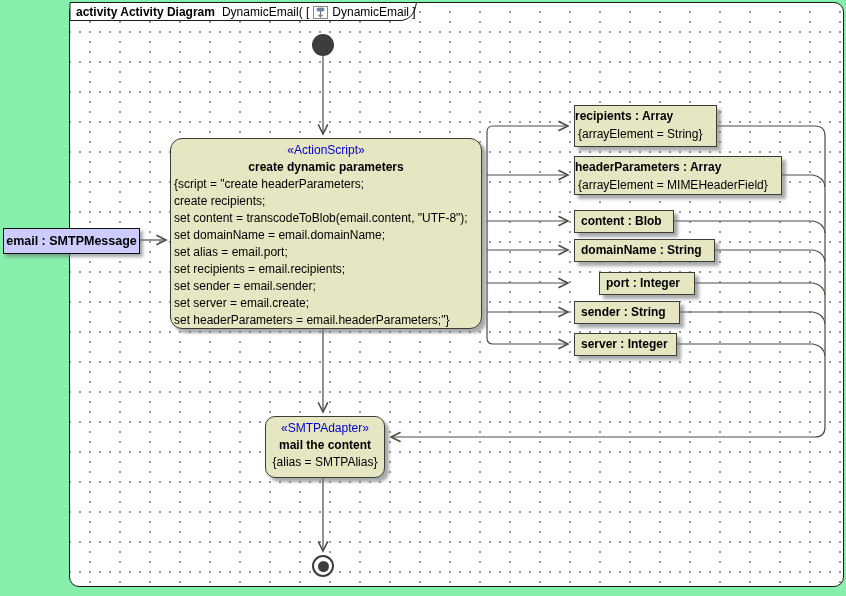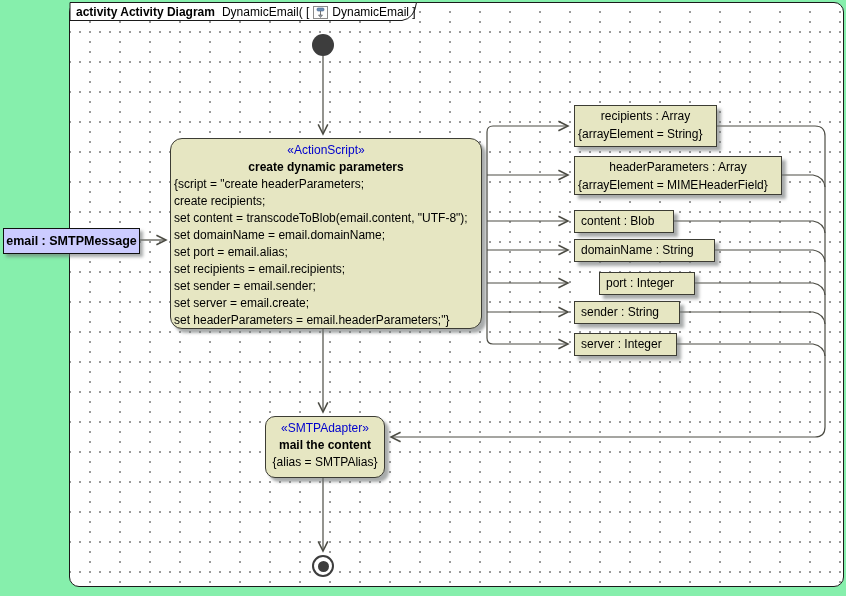--- a/index.html
+++ b/index.html
@@ -27,23 +27,23 @@
   .heading b{margin-right:3px;}
   .node{
     position:absolute; background:#e6e6c2; border:1px solid #3c3c34;
     box-shadow:4px 4px 3px rgba(110,115,115,0.6);
     font-size:12px; line-height:17px;
   }
   .rounded{border-radius:12px;}
   .stereotype{color:#0000cd; text-align:center;}
   .node-name{font-weight:bold; text-align:center;}
   .script{padding:0 3px; white-space:nowrap;}
-  .pin-title{font-weight:normal; text-align:center; line-height:20px;}
+  .pin-title{font-weight:bold; text-align:left; line-height:20px;}
   .pin-constraint{padding-left:3px; line-height:17px;}
-  .pin-single{display:flex; align-items:center; padding-left:6px; font-weight:normal;}
+  .pin-single{display:flex; align-items:center; padding-left:6px; font-weight:bold;}
   .obj-pin{
     position:absolute; left:3px; top:228px; width:135px; height:24px;
     background:#ccccff; border:1px solid #101010;
     box-shadow:3px 3px 3px rgba(110,115,115,0.6);
     font-weight:bold; font-size:12.5px; display:flex; align-items:center; justify-content:center;
   }
   .initial-node{
     position:absolute; left:312px; top:34px; width:22px; height:22px;
     border-radius:50%; background:#3d3d3d;
   }
@@ -120,21 +120,21 @@
 
   <div class="initial-node"></div>
 
   <div class="node rounded" style="left:170px; top:138px; width:310px; height:186px; padding-top:3px;">
     <div class="stereotype">«ActionScript»</div>
     <div class="node-name">create dynamic parameters</div>
     <div class="script">{script = "create headerParameters;</div>
     <div class="script">create recipients;</div>
     <div class="script">set content = transcodeToBlob(email.content, "UTF-8");</div>
     <div class="script">set domainName = email.domainName;</div>
-    <div class="script">set port = email.alias;</div>
+    <div class="script">set alias = email.port;</div>
     <div class="script">set recipients = email.recipients;</div>
     <div class="script">set sender = email.sender;</div>
     <div class="script">set server = email.create;</div>
     <div class="script">set headerParameters = email.headerParameters;"}</div>
   </div>
 
   <div class="obj-pin">
     <span>email : SMTPMessage</span>
   </div>
 

